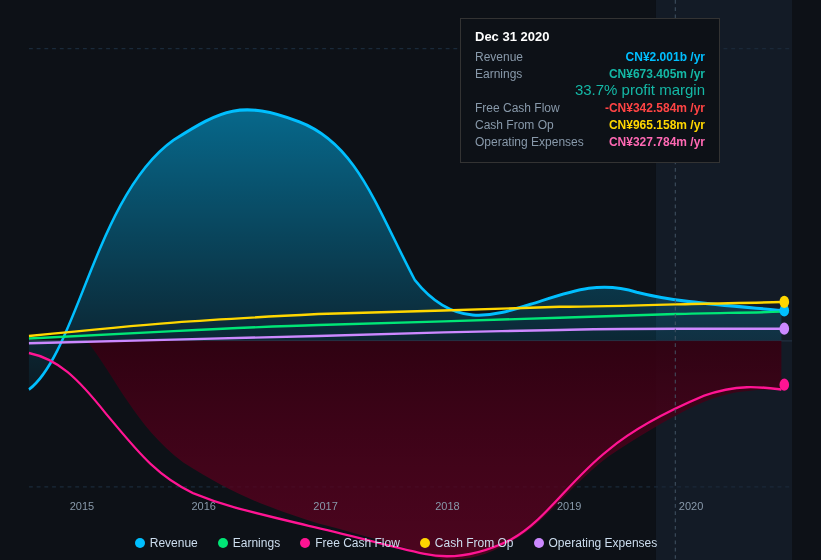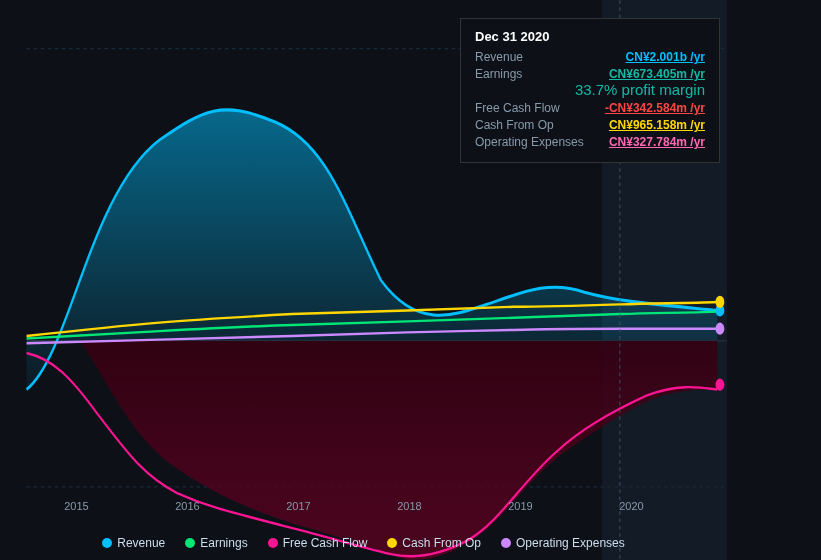--- a/index.html
+++ b/index.html
@@ -6,21 +6,21 @@
     body {
       width: 821px;
       height: 560px;
       background: #0d1117;
       font-family: Arial, sans-serif;
       overflow: hidden;
       position: relative;
     }
 
     .chart-container {
-      width: 727px;
+      width: 792px;
       height: 560px;
       position: relative;
       background: #0d1117;
     }
 
     
     .tooltip {
       position: absolute;
       top: 18px;
       left: 460px;
@@ -45,21 +45,20 @@
       margin-bottom: 3px;
     }
 
     .tooltip-label {
       color: #8899aa;
       margin-right: 20px;
     }
 
     .tooltip-value {
       font-weight: bold;
-      text-decoration: underline;
     }
 
     .color-cyan { color: #00bfff; }
     .color-green { color: #14b8a6; }
     .color-red { color: #ff4444; }
     .color-yellow { color: #ffd700; }
     .color-pink { color: #ff69b4; }
 
     svg.main-chart {
       position: absolute;

